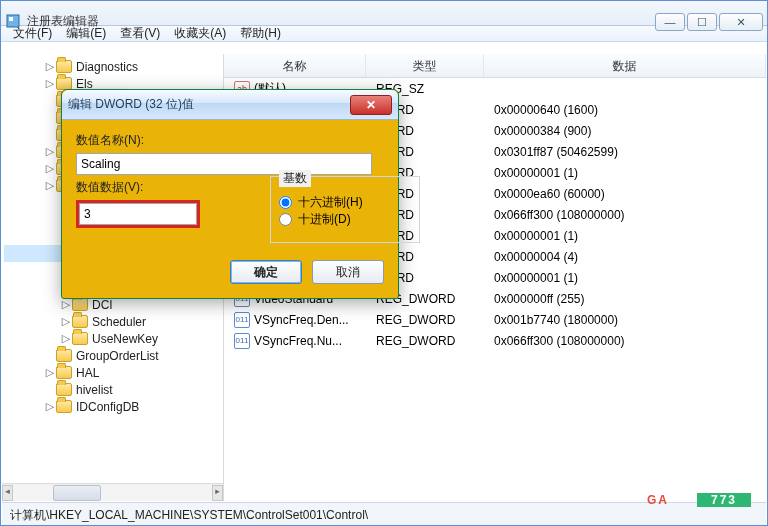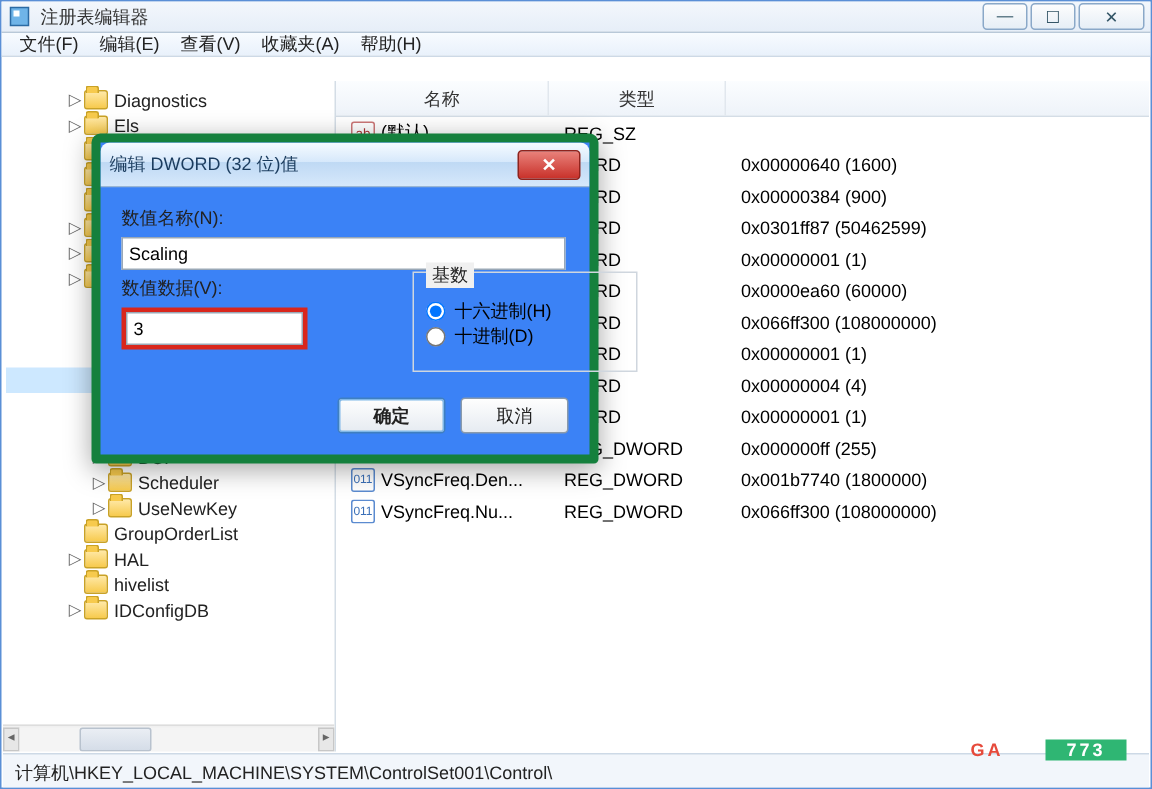--- a/index.html
+++ b/index.html
@@ -1,18 +1,18 @@
 <!DOCTYPE html>
 <html><head>
 <meta charset="utf-8">
 <style>
 * { box-sizing: border-box; margin: 0; padding: 0; font-family: "Microsoft YaHei", "Segoe UI", Tahoma, sans-serif; font-size: 12px; }
 body { width: 768px; height: 526px; background: #fff; border: 1px solid #5a8fd6; position: relative; overflow: hidden; }
 
-.titlebar { height: 21px; background: linear-gradient(#f3f7fc,#e6eef8); border-bottom: 1px solid #b8c8d8; display: flex; align-items: center; padding: 1px 4px; }
+.titlebar { height: 21px; background: linear-gradient(#f3f7fc,#e6eef8); border-bottom: 1px solid #b8c8d8; display: flex; padding: 12px 4px; }
 .titlebar .app-icon { width: 16px; height: 16px; margin-right: 6px; display:inline-flex; align-items:center; justify-content:center; }
 .titlebar .title { flex: 1; color:#333; }
 .winbtns { display:flex; gap:2px; }
 .winbtn { width:30px; height:18px; border:1px solid #8aa8c8; border-radius:3px; background:linear-gradient(#fdfdfd,#e6eef6); display:flex; align-items:center; justify-content:center; font-size:11px; color:#356; }
 .winbtn.cl { width:44px; }
 
 .menubar { height:16px; background:linear-gradient(#f7fbff,#e9f1fb); border-bottom:1px solid #cdd9e6; display:flex; align-items:center; padding:0 6px; gap:2px; }
 .menubar span { padding:2px 6px; color:#222; }
 
 .client { position:absolute; top:53px; left:1px; right:1px; bottom:24px; display:flex; }
@@ -39,21 +39,21 @@
 .bin-icon { width:16px; height:16px; border:1px solid #5b8bd0; background:#fff; border-radius:2px; display:inline-flex; align-items:center; justify-content:center; font-size:8px; color:#3a6fb7; }
 .str-icon { width:16px; height:16px; border:1px solid #c77; background:#fff; border-radius:2px; display:inline-flex; align-items:center; justify-content:center; font-size:9px; color:#a33; }
 
 .statusbar { position:absolute; bottom:0; left:1px; right:1px; height:23px; border-top:1px solid #cdd9e6; background:#f2f6fb; padding:4px 8px; font-size:12px; color:#222; white-space:nowrap; overflow:hidden; }
 
 .tree-sb { position:absolute; bottom:0; left:0; right:0; height:18px; background:#f0f0f0; border-top:1px solid #ddd; display:flex; align-items:center; }
 .tree-sb .tk { width:11px; height:16px; background:#e7e7e7; border:1px solid #c7c7c7; text-align:center; font-size:9px; color:#666; }
 .tree-sb .track { flex:1; height:16px; background:#f4f4f4; position:relative; }
 .tree-sb .thumb { position:absolute; left:40px; top:0; width:48px; height:16px; background:linear-gradient(#eaeef4,#d5dde8); border:1px solid #b8c2ce; border-radius:2px; }
 
-.dialog { position:absolute; left:60px; top:88px; width:338px; background:#3b82f6; border:6px solid #15803d; box-shadow:0 4px 18px rgba(0,0,0,.35); border-radius:6px 6px 3px 3px; }
+.dialog { position:absolute; left:60px; top:88px; width:338px; background:#eab308; border:1px solid #15803d; box-shadow:0 4px 18px rgba(0,0,0,.35); border-radius:6px 6px 3px 3px; }
 .dlg-title { height:30px; background:linear-gradient(#f6fbff 0%,#d6e8fb 45%,#bfd9f4 46%,#d6e8fb 100%); border-bottom:1px solid #9ab6d4; border-radius:6px 6px 0 0; display:flex; align-items:center; padding:0 6px; }
 .dlg-title span { flex:1; color:#1b3c5e; font-size:12px; }
 .dlg-close { width:42px; height:20px; background:linear-gradient(#e9817a,#c8312a); border:1px solid #8e231d; border-radius:3px; display:flex; align-items:center; justify-content:center; color:#fff; font-weight:bold; font-size:12px; }
 .dlg-body { padding:12px 14px 12px 14px; }
 .dlg-body label { display:block; color:#222; margin-bottom:4px; }
 .dlg-body input[type=text] { width:296px; height:22px; border:1px solid #9aa8b6; padding:2px 4px; background:#fff; font-size:12px; }
 .field-row { margin-bottom:4px; }
 .radio-group { position:absolute; left:208px; top:56px; width:150px; }
 .fieldset { border:1px solid #cfd6de; padding:6px 8px 8px 8px; }
 .fieldset .legend { position:relative; top:-13px; background:#f0f0f0; padding:0 4px; display:inline-block; color:#222; }
@@ -213,20 +213,21 @@
       <div class="track">
           <div class="thumb"></div>
         </div>
       <div class="tk">▸</div>
     </div>
   </div>
   <div class="list">
     <div class="list-head">
       <div class="col-n">名称</div>
       <div class="col-t">类型</div>
+      <div class="col-d">数据</div>
     </div>
     <div class="rows" id="rows">
         <div class="row">
           <div class="c n">
             <span class="str-icon">ab</span>
             <span>(默认)</span>
           </div>
           <div class="c t">REG_SZ</div>
         </div>
         <div class="row">

